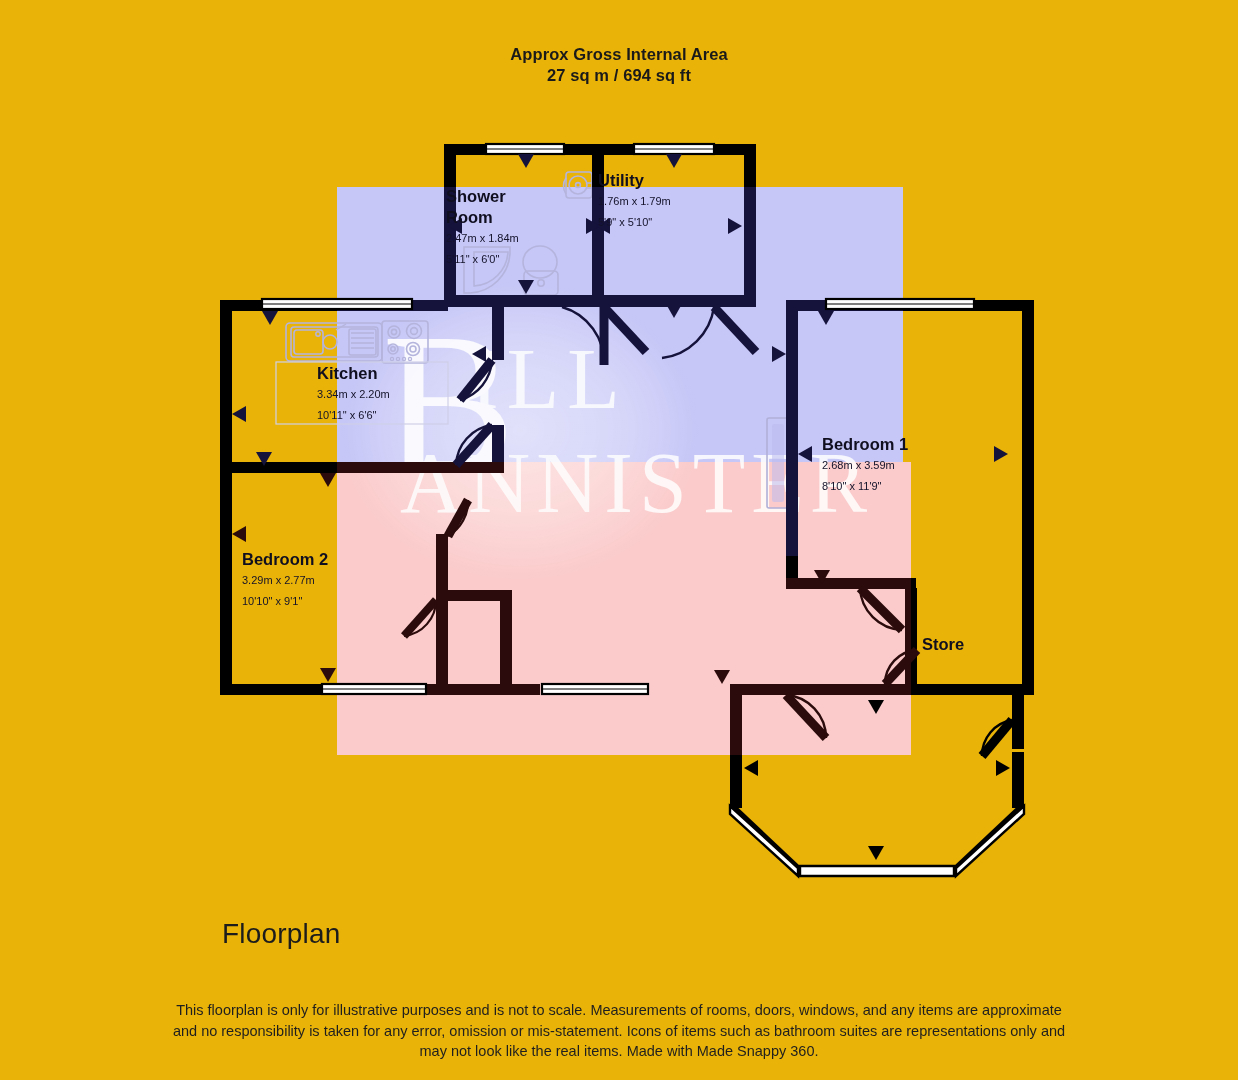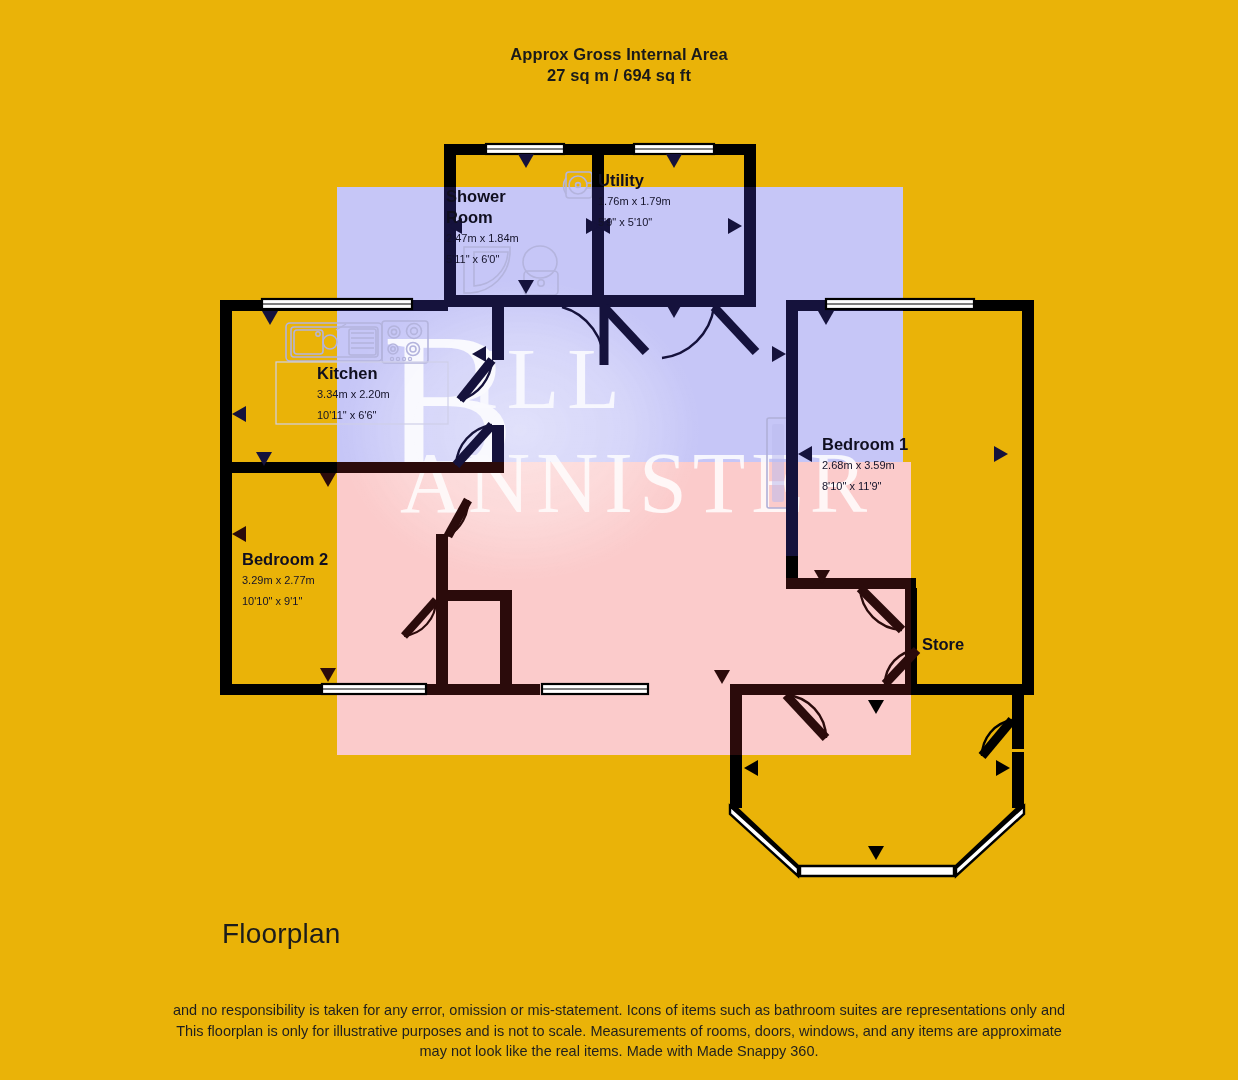--- a/index.html
+++ b/index.html
@@ -426,18 +426,18 @@
 
     <div class="room-label" style="left:922px; top:626px; width:92px;margin-top:8px;">
       <span class="rname">Store</span>
     </div>
 
   </div>
 
   <div class="floorplan-caption">Floorplan</div>
 
   <div class="disclaimer">
+    <div>This floorplan is only for illustrative purposes and is not to scale. Measurements of rooms, doors, windows, and any items are approximate</div>
     <div>and no responsibility is taken for any error, omission or mis-statement. Icons of items such as bathroom suites are representations only and</div>
-    <div>This floorplan is only for illustrative purposes and is not to scale. Measurements of rooms, doors, windows, and any items are approximate</div>
     <div>may not look like the real items. Made with Made Snappy 360.</div>
   </div>
 
 </div>
 
 </body></html>

